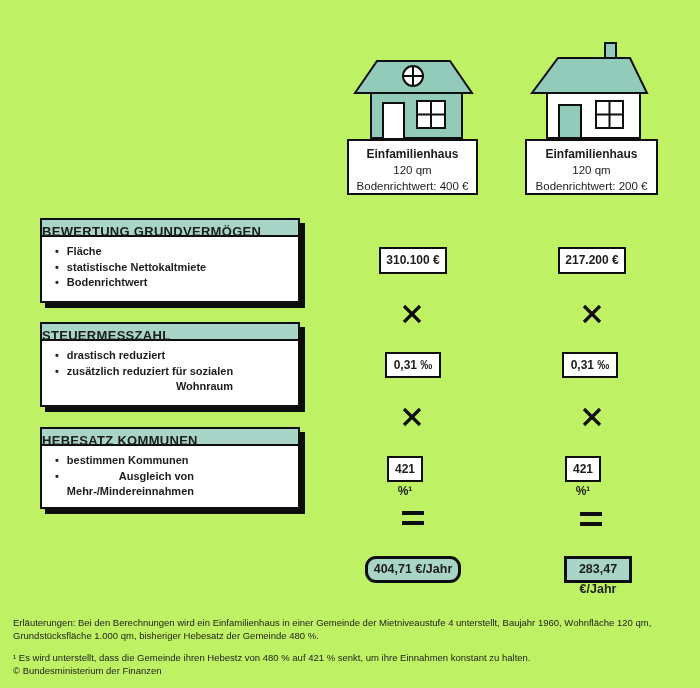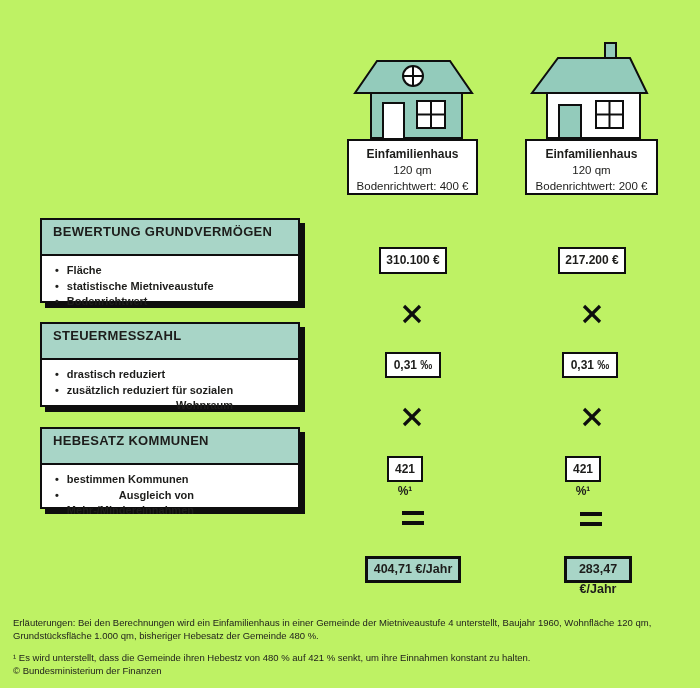--- a/index.html
+++ b/index.html
@@ -17,41 +17,41 @@
   .house-label.left  { left:347px; width:131px; height:56px; }
   .house-label.right { left:525px; width:133px; height:56px; }
   .house-label .hl-name { font-weight:bold; font-size:12px; }
 
   
   .step { position:absolute; left:40px; width:260px; background:#ffffff;
           border:2px solid #0e0e0e; box-shadow:5px 5px 0 #0e0e0e; }
   .step1 { top:218px; height:85px; }
   .step2 { top:322px; height:85px; }
   .step3 { top:427px; height:82px; }
-  .step-header { background:#a8d5c7; border-bottom:2px solid #0e0e0e; height:36px;
-                 line-height:23px; padding-left:11px; font-weight:bold; font-size:13px;
+  .step-header { background:#a8d5c7; border-bottom:2px solid #0e0e0e; height:17px;
+                 line-height:23px; font-weight:bold; font-size:13px;
                  letter-spacing:0.3px; white-space:nowrap; }
   .step-body { padding:7px 10px 0 13px; }
   .bullet { display:flex; gap:8px; font-weight:bold; font-size:11px; line-height:15.5px; }
   .bullet .dot::before { content:"\2022"; font-size:11px; }
   .bullet-text { white-space:pre-line; max-width:215px;text-align:right; }
 
   
   .vbox { position:absolute; background:#ffffff; border:2px solid #0e0e0e; text-align:center;
           font-weight:bold; font-size:12px; }
   .vbox.value   { width:68px; height:27px; top:247px; line-height:23px; }
   .vbox.value.c1 { left:379px; } .vbox.value.c2 { left:558px; }
   .vbox.mess    { width:56px; height:26px; top:352px; line-height:22px; }
   .vbox.mess.c1 { left:385px; } .vbox.mess.c2 { left:562px; }
   .vbox.hebe    { width:36px; height:26px; top:456px; line-height:22px; }
   .vbox.hebe.c1 { left:387px; } .vbox.hebe.c2 { left:565px; }
 
   .rbox { position:absolute; top:556px; height:27px; background:#a8d5c7; border:3px solid #0e0e0e;
           text-align:center; font-weight:bold; font-size:12.5px; line-height:20px; }
-  .rbox.c1 { left:365px; width:96px; }
+  .rbox.c1 { left:365px; width:96px;border-radius:11px; }
   .rbox.c2 { left:564px; width:68px; }
 
   .op-x { position:absolute; width:22px; height:22px; }
   .op-x.x1 { top:303px; } .op-x.x2 { top:406px; }
   .op-x.c1 { left:401px; } .op-x.c2 { left:581px; }
 
   .op-eq { position:absolute; width:22px; }
   .op-eq.c1 { left:402px; top:511px; }
   .op-eq.c2 { left:580px; top:512px; }
   .op-eq .bar { width:22px; height:3.5px; background:#0e0e0e; }
@@ -104,21 +104,21 @@
 
   <div class="step step1">
     <div class="step-header">BEWERTUNG GRUNDVERMÖGEN</div>
     <div class="step-body">
       <div class="bullet">
           <span class="dot"></span>
           <span class="bullet-text">Fläche</span>
         </div>
       <div class="bullet">
           <span class="dot"></span>
-          <span class="bullet-text">statistische Mietniveaustufe</span>
+          <span class="bullet-text">statistische Nettokaltmiete</span>
         </div>
       <div class="bullet">
           <span class="dot"></span>
           <span class="bullet-text">Bodenrichtwert</span>
         </div>
     </div>
   </div>
 
   <div class="step step2">
     <div class="step-header">STEUERMESSZAHL</div>

